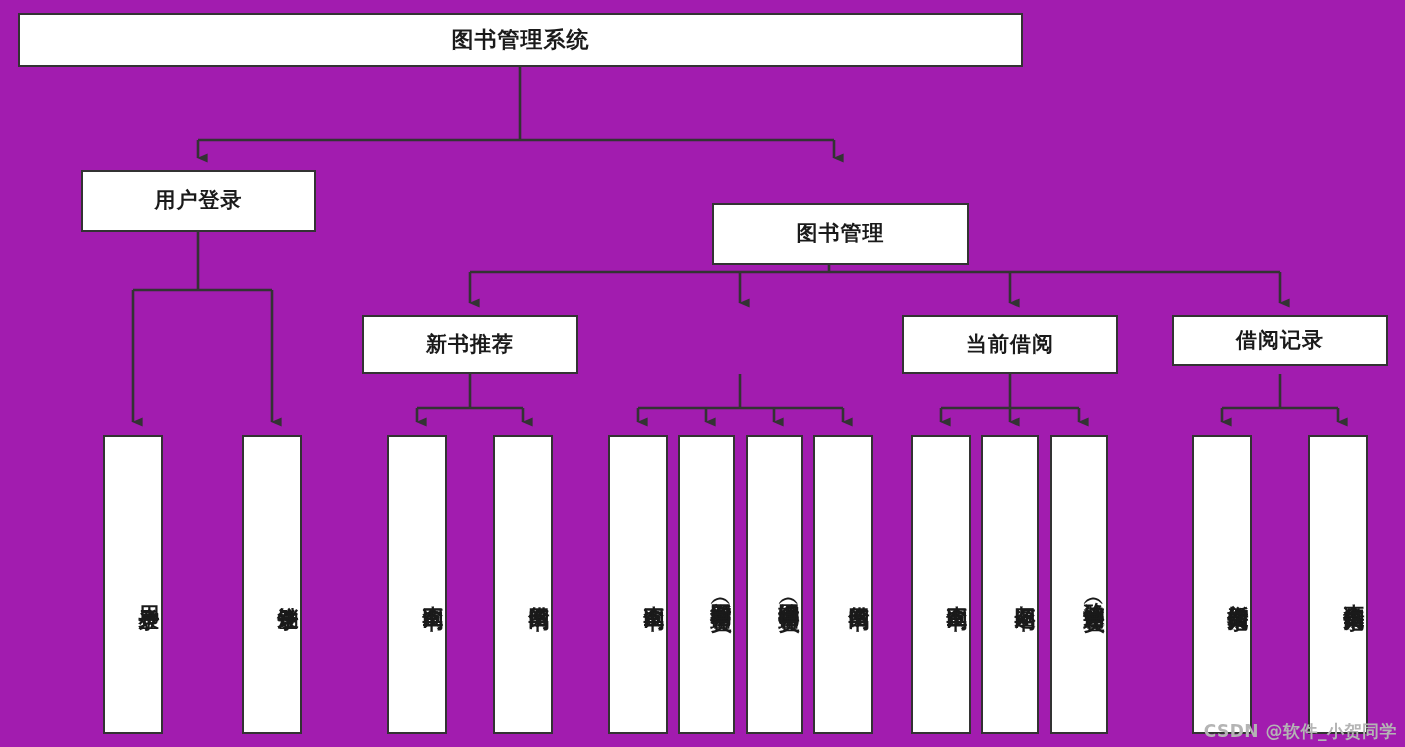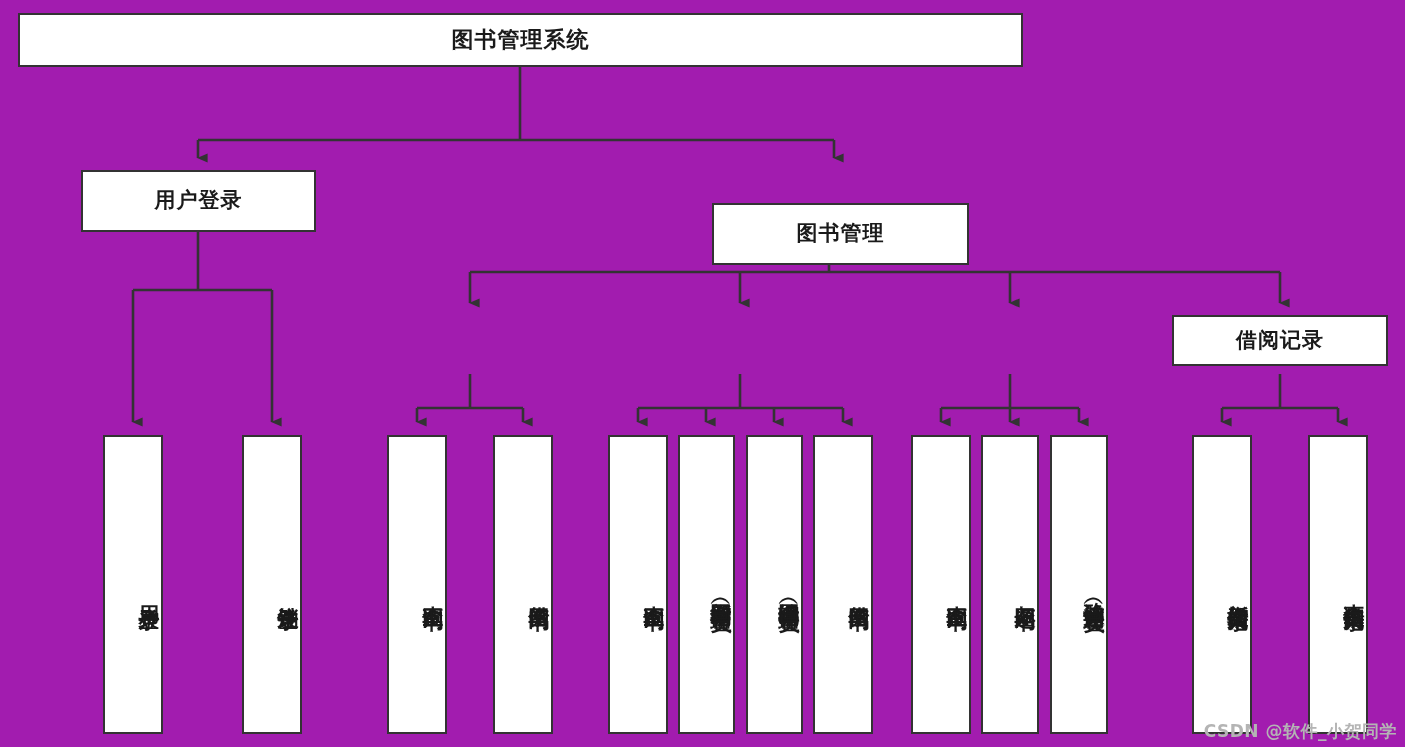--- a/index.html
+++ b/index.html
@@ -131,20 +131,26 @@
     <span class="node-label">图书管理系统</span>
   </div>
 
   <div class="node horiz" style="left:81px; top:170px; width:235px; height:62px;">
     <span class="node-label">用户登录</span>
   </div>
   <div class="node horiz" style="left:712px; top:170px; width:257px; height:62px;margin-top:33px;">
     <span class="node-label">图书管理</span>
   </div>
 
+  <div class="node horiz" style="left:362px; top:315px; width:216px; height:59px;">
+    <span class="node-label">新书推荐</span>
+  </div>
+  <div class="node horiz" style="left:902px; top:315px; width:216px; height:59px;">
+    <span class="node-label">当前借阅</span>
+  </div>
   <div class="node horiz" style="left:1172px; top:315px; width:216px; height:51px;">
     <span class="node-label">借阅记录</span>
   </div>
 
   <div class="node vert" style="left:103px; top:435px; width:60px; height:299px;">
     <span class="node-label">用户登录</span>
   </div>
   <div class="node vert" style="left:242px; top:435px; width:60px; height:299px;">
     <span class="node-label">注销登录</span>
   </div>

